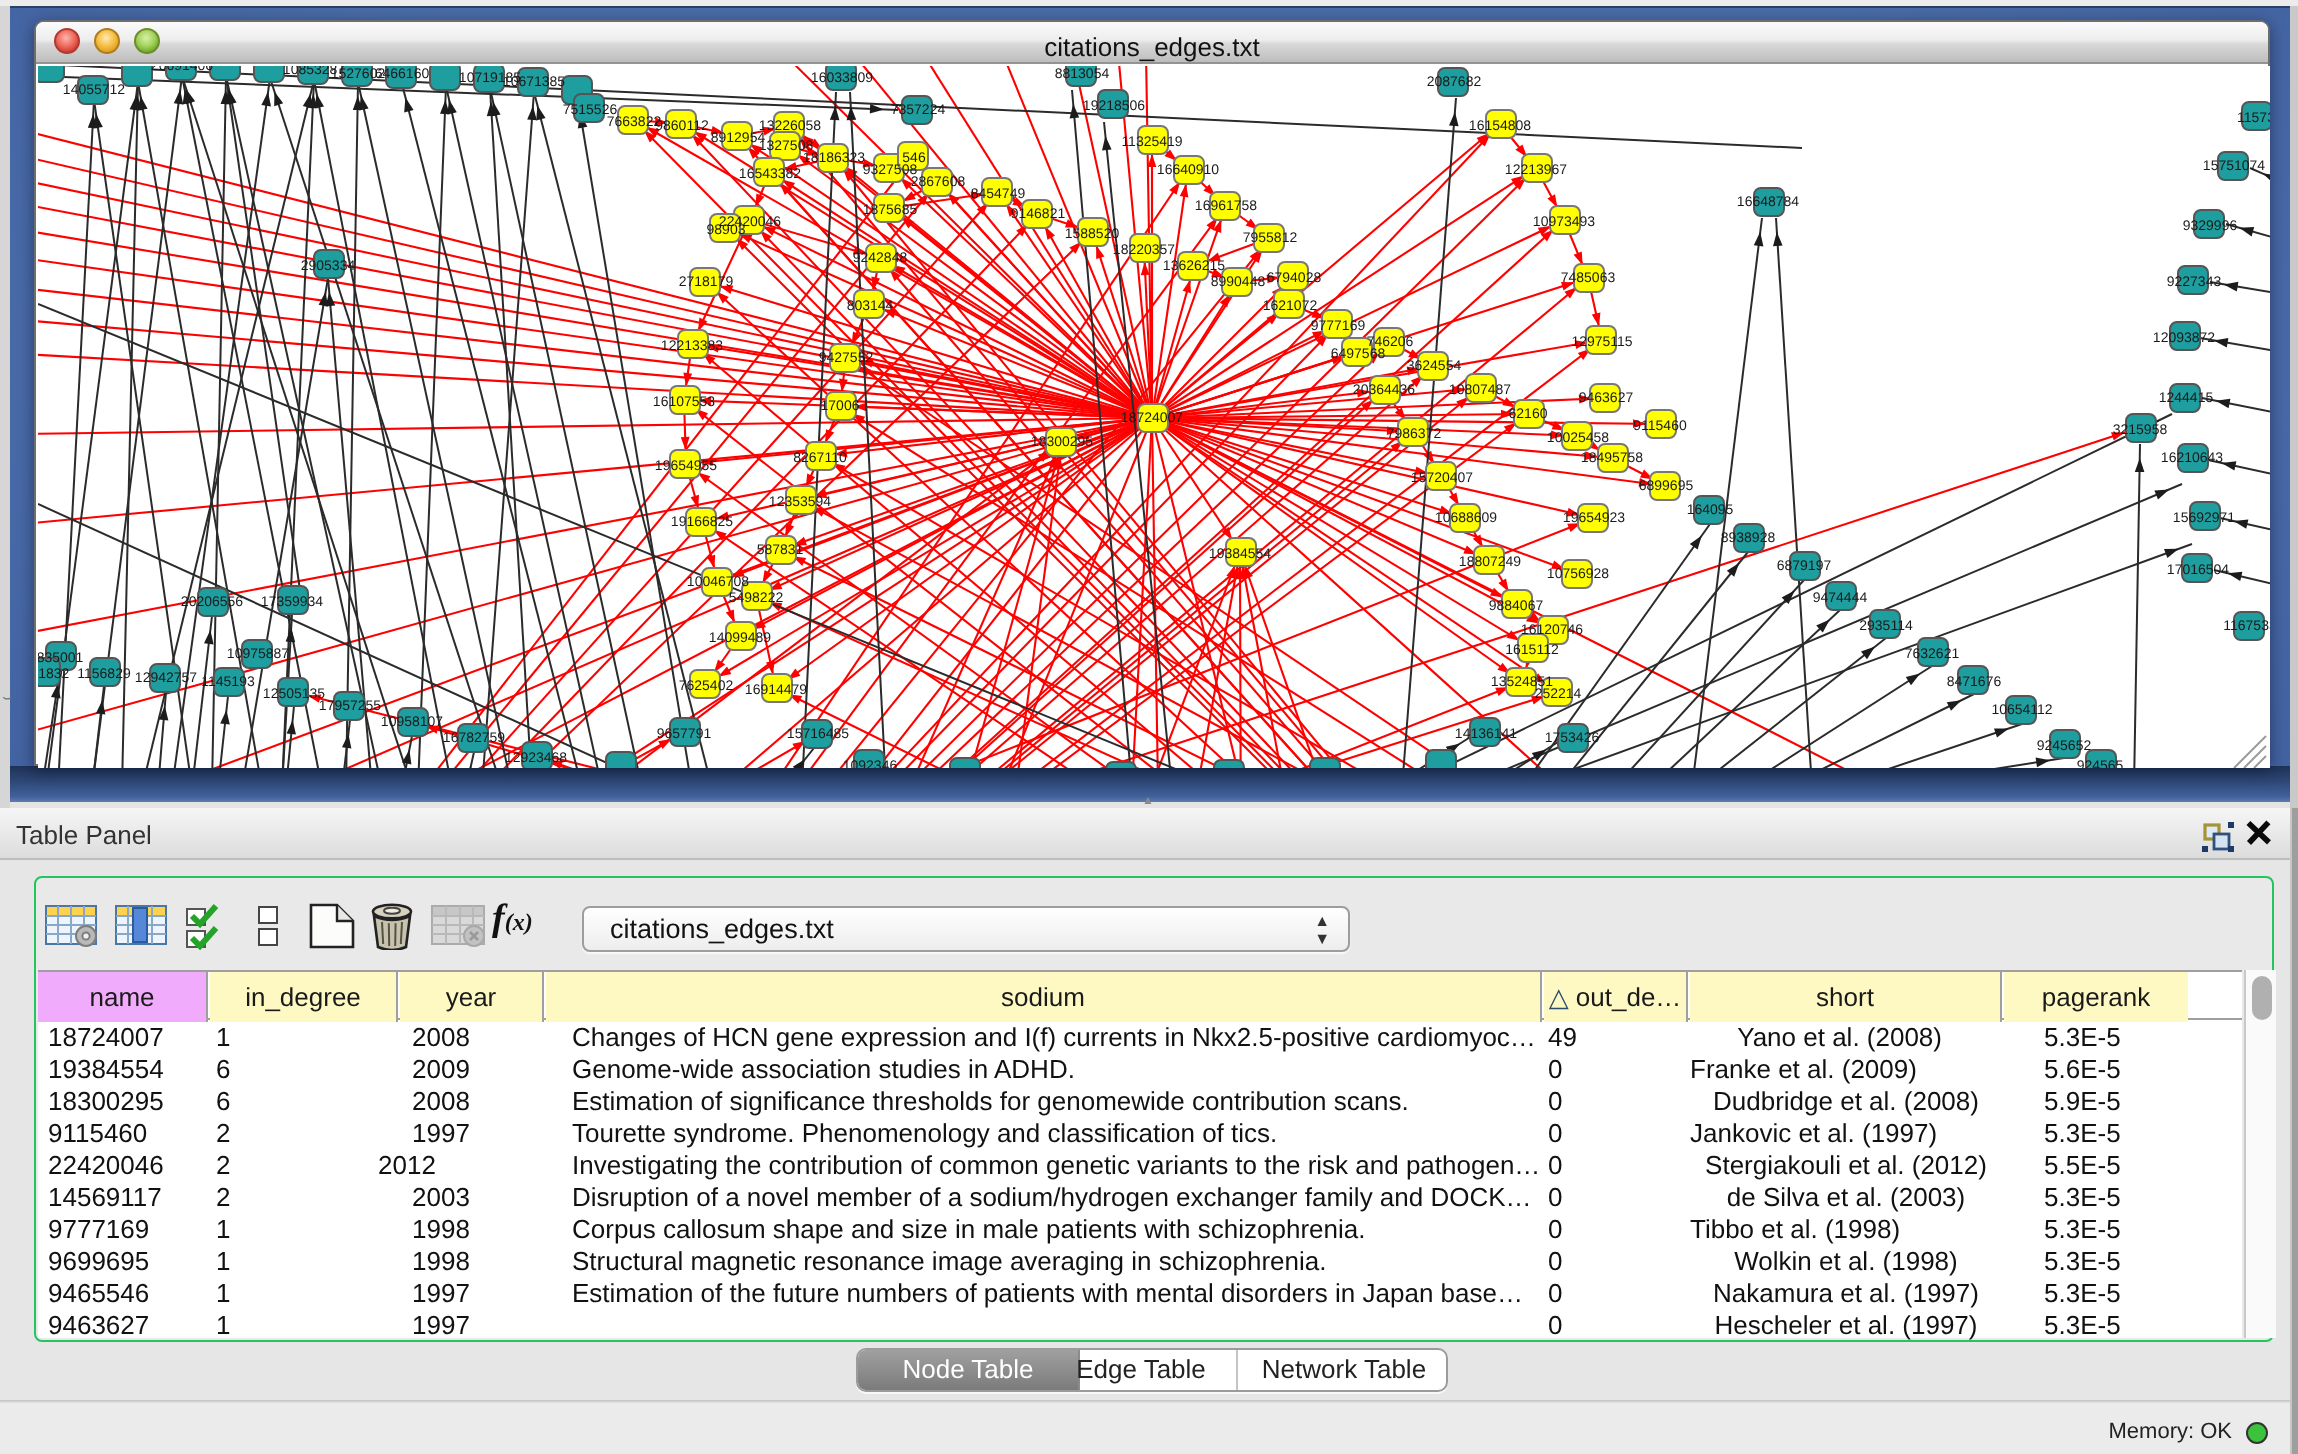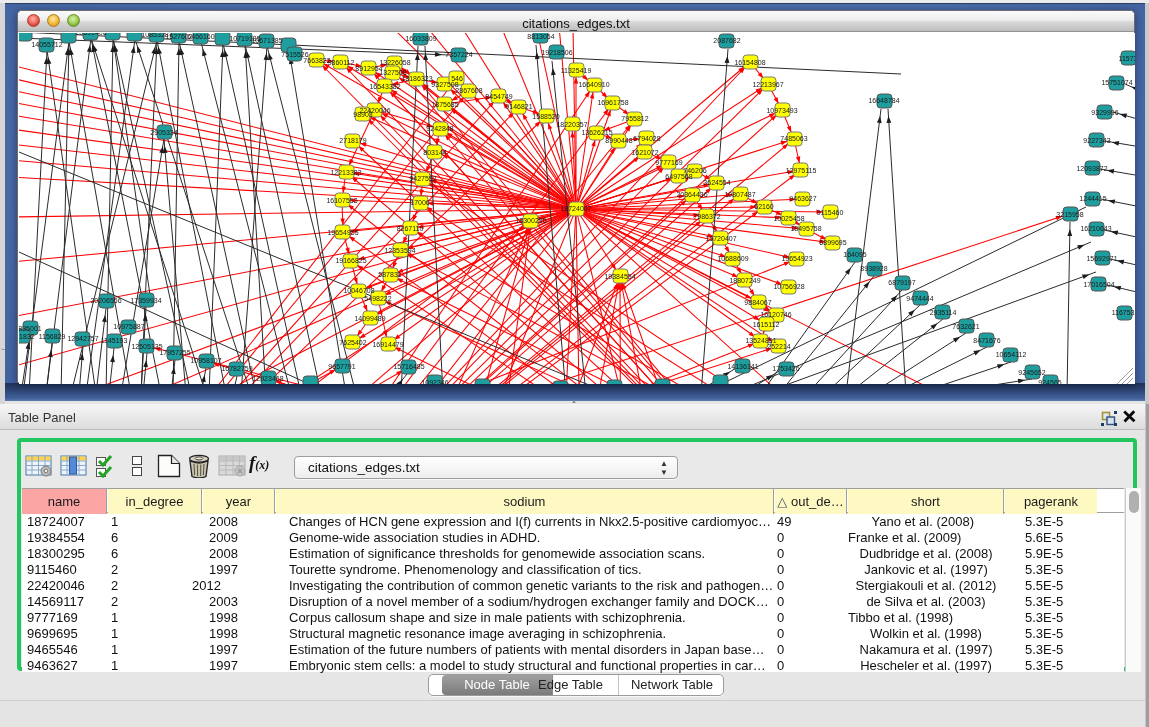--- a/index.html
+++ b/index.html
@@ -20,39 +20,39 @@
 #tlr{left:9px;background:radial-gradient(circle at 5px 4px,#ffb4ae,#ee6c60 45%,#d33e33 75%);border:1px solid #b03a30}
 #tly{left:29px;background:radial-gradient(circle at 5px 4px,#ffe9b3,#f5c045 45%,#e0a023 75%);border:1px solid #ad7d1e}
 #tlg{left:49px;background:radial-gradient(circle at 5px 4px,#d7f0a5,#a3d35e 45%,#74ad2e 75%);border:1px solid #6d8c2a}
 #canvas{position:absolute;left:1px;top:22px;width:1116px;height:351px;background:#fff;overflow:hidden}
 
 #tp{position:absolute;left:0;top:404px;width:1149px;height:296px;background:#e6e6e6}
 #tphead{position:absolute;left:0;top:0;width:100%;height:26px;background:linear-gradient(180deg,#f6f6f6,#dcdcdc);border-bottom:1px solid #bdbdbd}
 #tphead span{position:absolute;left:8px;top:6px;font-size:13px;color:#333}
 #floatic{position:absolute;left:1101px;top:6px}
 #closeic{position:absolute;left:1122px;top:5px}
-#cont{position:absolute;left:17px;top:34px;width:1120px;height:233px;background:#e9e9e9;border:4px solid #22c55e;border-radius:4px}
+#cont{position:absolute;left:17px;top:34px;width:1120px;height:233px;background:#e9e9e9;border:1px solid #22c55e;border-radius:4px}
 
 #tbar{position:absolute;left:0;top:4px;width:100%;height:40px}
 .tic{position:absolute;top:8px}
 #combo{position:absolute;left:273px;top:10px;width:384px;height:23px;border:1px solid #9d9d9d;border-radius:4px;background:linear-gradient(180deg,#ffffff,#ededed);box-shadow:0 1px 1px rgba(255,255,255,.8)}
 #combo span{position:absolute;left:13px;top:3px;font-size:13.5px;color:#111}
 #combo .arr{position:absolute;right:9px;top:2px;font-size:8px;color:#333;line-height:9px;text-align:center}
 
 #tbl{position:absolute;left:1px;top:46px;width:1102px;height:184px;background:#fff;font-size:13px;color:#111}
 .hrow{position:absolute;left:0;top:0;width:100%;height:25px;border-top:1px solid #9f9f9f;border-bottom:1px solid #9f9f9f}
 .hc{position:absolute;top:0;height:25px;line-height:25px;text-align:center;background:#fef9c3;border-right:1px solid #9f9f9f;font-size:13px;color:#1a1a1a}
 .row{position:absolute;left:0;width:100%;height:16px;line-height:16px;white-space:nowrap}
 .c{position:absolute;overflow:hidden}
 #scroll{position:absolute;left:1104px;top:46px;width:16px;height:184px;background:#fafafa;border-left:1px solid #c9c9c9}
 #thumb{position:absolute;left:3px;top:3px;width:10px;height:22px;background:#b0b0b0;border-radius:5px}
 
 #segs{position:absolute;left:428px;top:270px;width:296px;height:22px;border:1px solid #9b9b9b;border-radius:5px;background:#fff;box-shadow:0 1px 0 rgba(255,255,255,.7)}
 .seg{position:absolute;top:0;height:20px;line-height:20px;text-align:center;font-size:13px;color:#222}
-#seg1{left:13px;width:111px;background:linear-gradient(180deg,#a0a0a0,#7b7b7b);color:#fff;border-radius:4px 0 0 4px;border-right:1px solid #8b8b8b}
+#seg1{left:0;width:111px;background:linear-gradient(180deg,#a0a0a0,#7b7b7b);color:#fff;border-radius:4px 0 0 4px;border-right:1px solid #8b8b8b}
 #seg2{left:94px;width:96px;border-right:1px solid #c4c4c4}
 #seg3{left:191px;width:104px}
 #statline{position:absolute;left:0;top:700px;width:1149px;height:2px;background:linear-gradient(180deg,#c2c2c2,#f0f0f0)}
 #status{position:absolute;left:0;top:702px;width:1149px;height:25px;background:#ebebeb}
 #mem{position:absolute;right:33px;top:8px;font-size:11px;color:#222}
 #dot{position:absolute;right:15px;top:9px;width:11px;height:11px;border-radius:50%;background:#3bc43b;border:1.5px solid #333}
 #splitdot{position:absolute;left:571px;top:399px;width:7px;height:4px;color:#8a8a8a;font-size:6px;line-height:4px}
 </style></head>
 <body>
 <div id="stage">
@@ -999,21 +999,21 @@
             <path d="M20 15 l4 4 m0 -4 l-4 4" stroke="#9a9a9a" stroke-width="1.4"></path>
        </svg>
        <div class="tic" style="left:228px;top:6px;font-size:15px;color:#111"><span style="font-family:'Liberation Serif',serif;font-style:italic;font-weight:bold;font-size:19px">f</span><span style="font-size:12px;font-style:italic;font-weight:bold;font-family:'Liberation Serif',serif">(x)</span></div>
        <div id="combo">
             <span>citations_edges.txt</span>
             <div class="arr">▲<br>▼</div>
           </div>
      </div>
      <div id="tbl">
        <div class="hrow">
-         <div class="hc" style="left:0;width:85px;background:#fca5a5">name</div>
+         <div class="hc" style="left:0;width:85px;background:#f0abfc">name</div>
          <div class="hc" style="left:86px;width:94px">in_degree</div>
          <div class="hc" style="left:181px;width:72px">year</div>
          <div class="hc" style="left:254px;width:498px">sodium</div>
          <div class="hc" style="left:753px;width:72px"><span style="color:#2c4a6e">△</span>&nbsp;out_de…</div>
          <div class="hc" style="left:826px;width:156px">short</div>
          <div class="hc" style="left:983px;width:92px;border-right:none">pagerank</div>
        </div>
        <div class="row" style="top:26px">
             <div class="c" style="left:5px;width:80px">18724007</div>
             <div class="c" style="left:89px;width:90px">1</div>
@@ -1029,32 +1029,32 @@
             <div class="c" style="left:187px;width:60px">2009</div>
             <div class="c" style="left:267px;width:484px">Genome-wide association studies in ADHD.</div>
             <div class="c" style="left:755px;width:66px">0</div>
             <div class="c" style="left:826px;width:156px;text-align:left">Franke et al. (2009)</div>
             <div class="c" style="left:1003px;width:70px">5.6E-5</div>
           </div>
 <div class="row" style="top:58px">
             <div class="c" style="left:5px;width:80px">18300295</div>
             <div class="c" style="left:89px;width:90px">6</div>
             <div class="c" style="left:187px;width:60px">2008</div>
-            <div class="c" style="left:267px;width:484px">Estimation of significance thresholds for genomewide association scans.</div>
+            <div class="c" style="left:267px;width:484px">Estimation of significance thresholds for genomewide contribution scans.</div>
             <div class="c" style="left:755px;width:66px">0</div>
             <div class="c" style="left:826px;width:156px;text-align:center">Dudbridge et al. (2008)</div>
             <div class="c" style="left:1003px;width:70px">5.9E-5</div>
           </div>
 <div class="row" style="top:74px">
             <div class="c" style="left:5px;width:80px">9115460</div>
             <div class="c" style="left:89px;width:90px">2</div>
             <div class="c" style="left:187px;width:60px">1997</div>
             <div class="c" style="left:267px;width:484px">Tourette syndrome. Phenomenology and classification of tics.</div>
             <div class="c" style="left:755px;width:66px">0</div>
-            <div class="c" style="left:826px;width:156px;text-align:center">Jankovic et al. (1997)</div>
+            <div class="c" style="left:826px;width:156px;text-align:left">Jankovic et al. (1997)</div>
             <div class="c" style="left:1003px;width:70px">5.3E-5</div>
           </div>
 <div class="row" style="top:90px">
             <div class="c" style="left:5px;width:80px">22420046</div>
             <div class="c" style="left:89px;width:90px">2</div>
             <div class="c" style="left:170px;width:60px">2012</div>
             <div class="c" style="left:267px;width:484px">Investigating the contribution of common genetic variants to the risk and pathogen…</div>
             <div class="c" style="left:755px;width:66px">0</div>
             <div class="c" style="left:826px;width:156px;text-align:center">Stergiakouli et al. (2012)</div>
             <div class="c" style="left:1003px;width:70px">5.5E-5</div>
@@ -1092,29 +1092,32 @@
             <div class="c" style="left:187px;width:60px">1997</div>
             <div class="c" style="left:267px;width:484px">Estimation of the future numbers of patients with mental disorders in Japan base…</div>
             <div class="c" style="left:755px;width:66px">0</div>
             <div class="c" style="left:826px;width:156px;text-align:center">Nakamura et al. (1997)</div>
             <div class="c" style="left:1003px;width:70px">5.3E-5</div>
           </div>
 <div class="row" style="top:170px">
             <div class="c" style="left:5px;width:80px">9463627</div>
             <div class="c" style="left:89px;width:90px">1</div>
             <div class="c" style="left:187px;width:60px">1997</div>
-            <div class="c" style="left:267px;width:484px">Embryonic stem cells: a model to study structural and functional properties in car…</div>
             <div class="c" style="left:755px;width:66px">0</div>
             <div class="c" style="left:826px;width:156px;text-align:center">Hescheler et al. (1997)</div>
             <div class="c" style="left:1003px;width:70px">5.3E-5</div>
           </div>
      </div>
      <div id="scroll">
           <div id="thumb"></div>
         </div>
    </div>
    <div id="segs">
      <div class="seg" id="seg1">Node Table</div>
      <div class="seg" id="seg2">Edge Table</div>
      <div class="seg" id="seg3">Network Table</div>
    </div>
  </div>
  <div id="statline"></div>
+ <div id="status">
+      <span id="mem">Memory: OK</span>
+      <div id="dot"></div>
+    </div>
 </div>
 </body></html>

